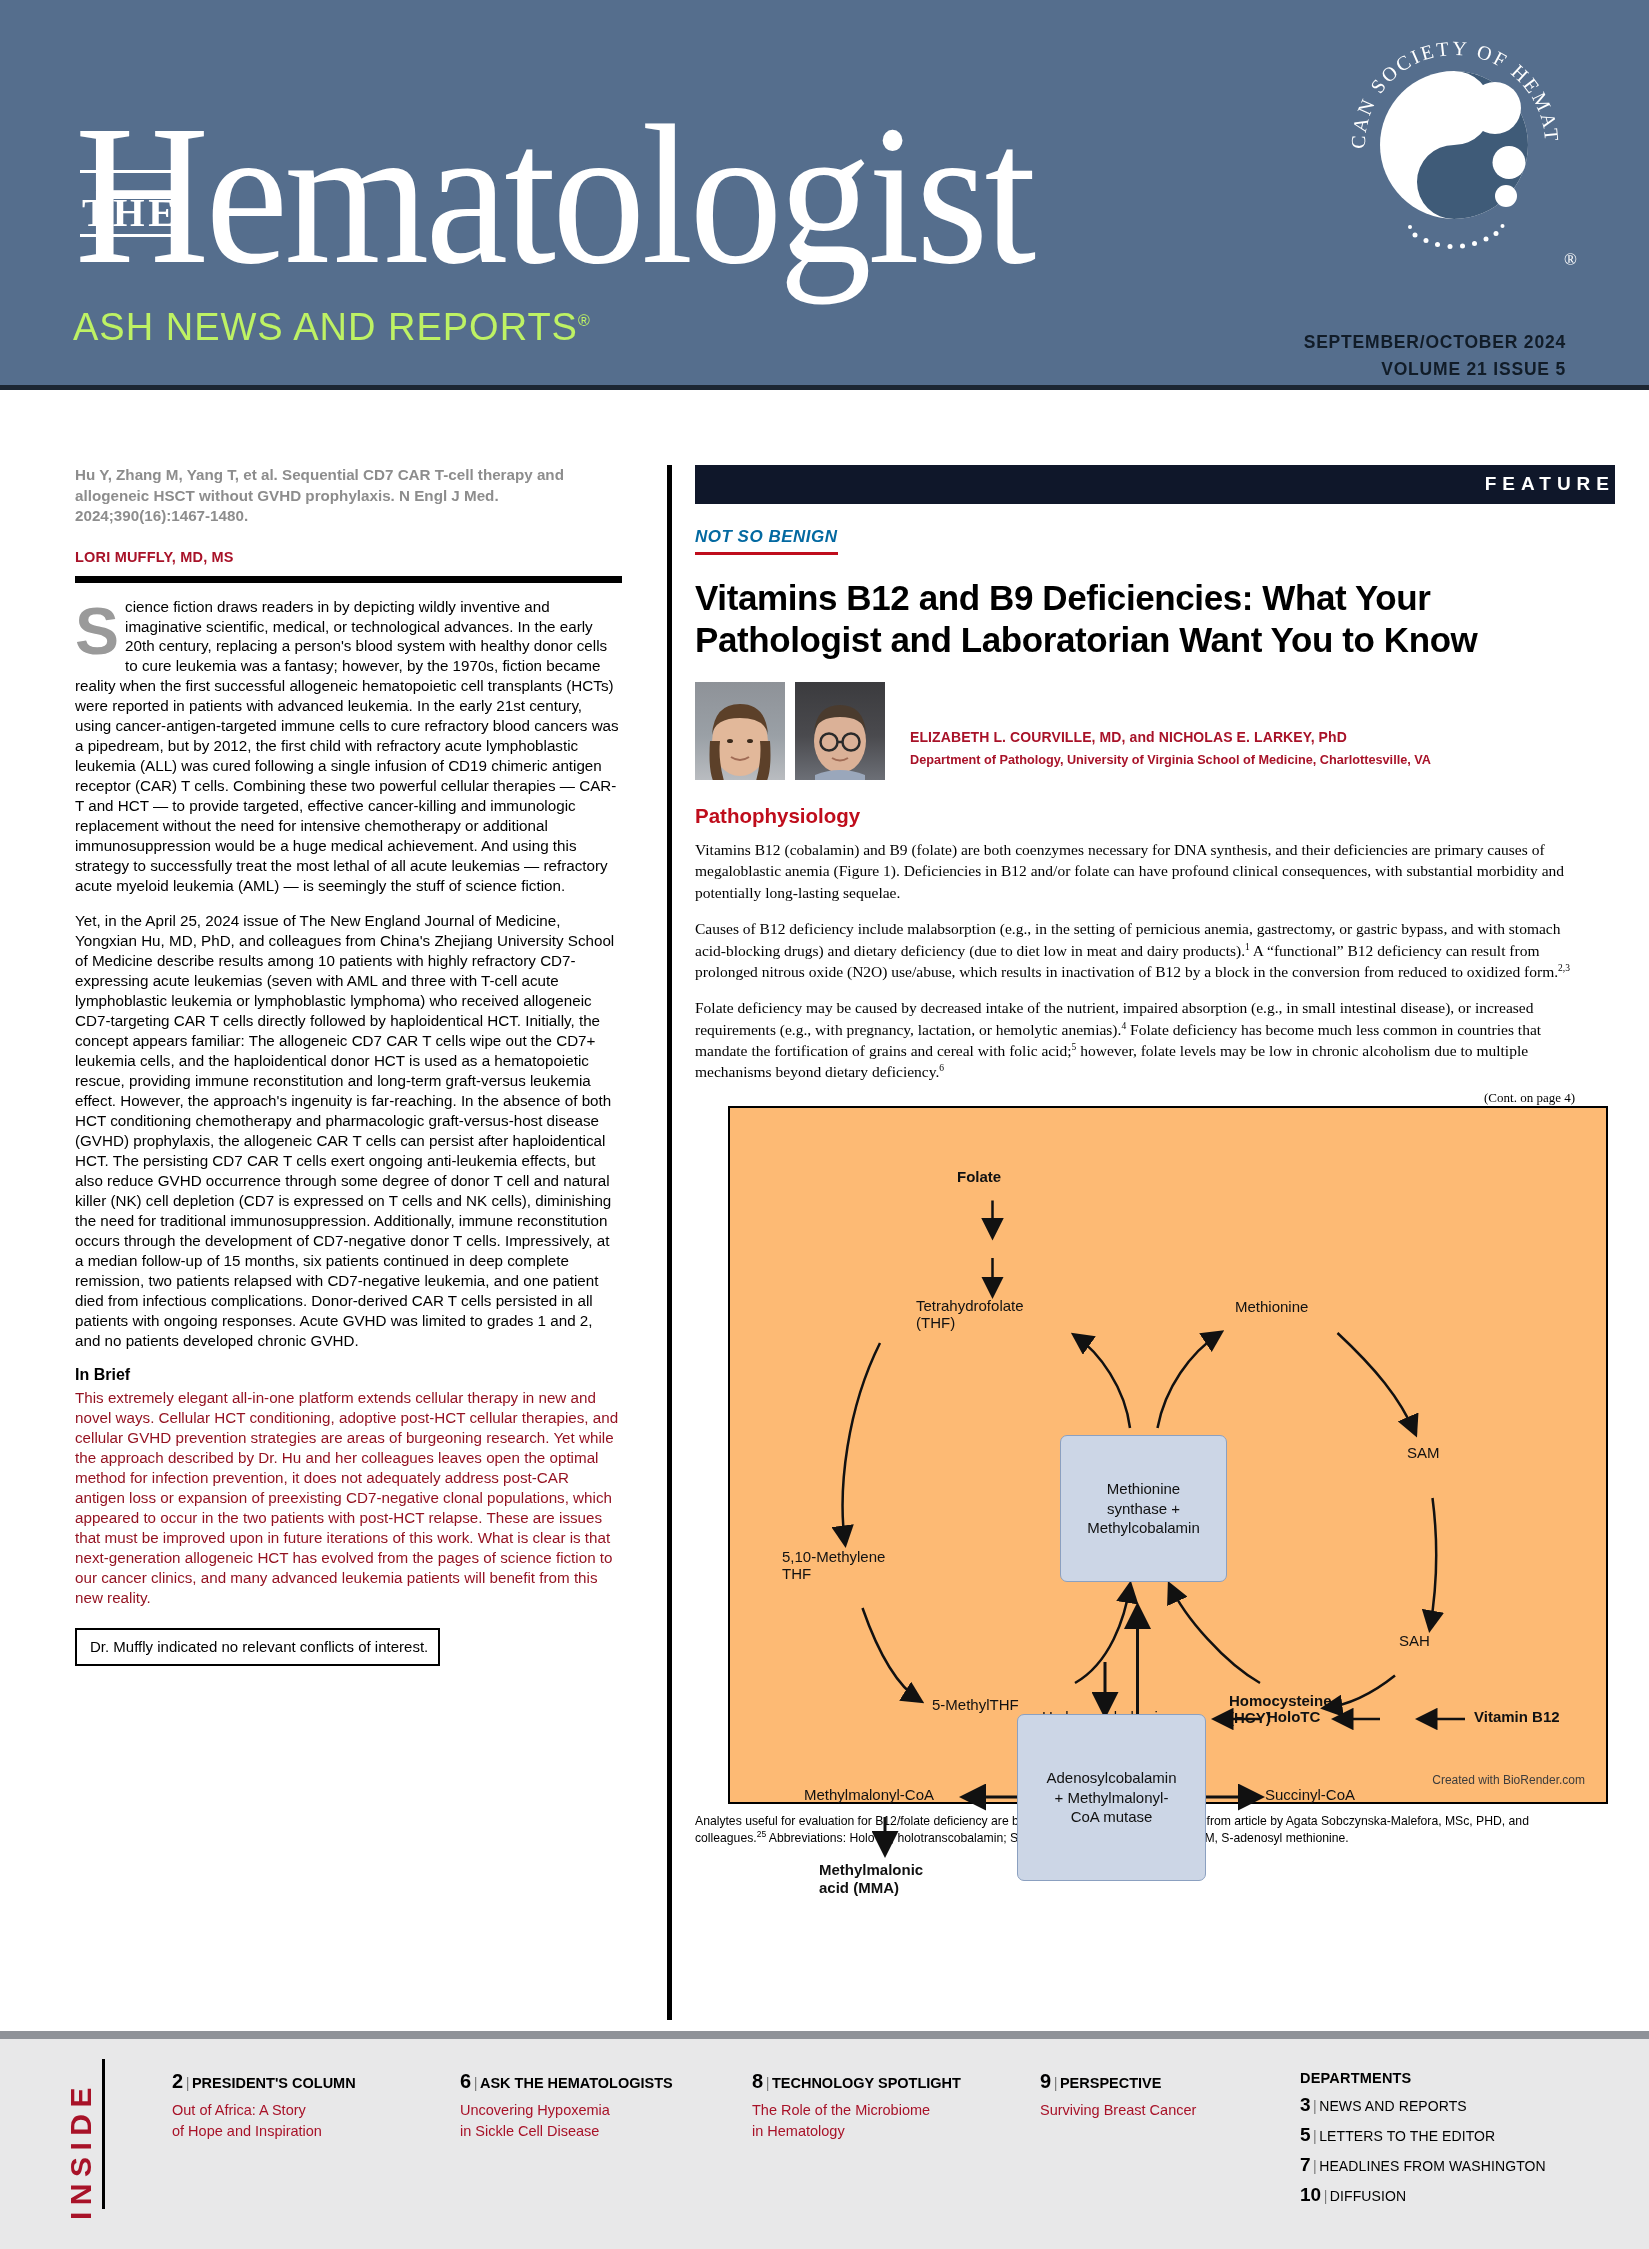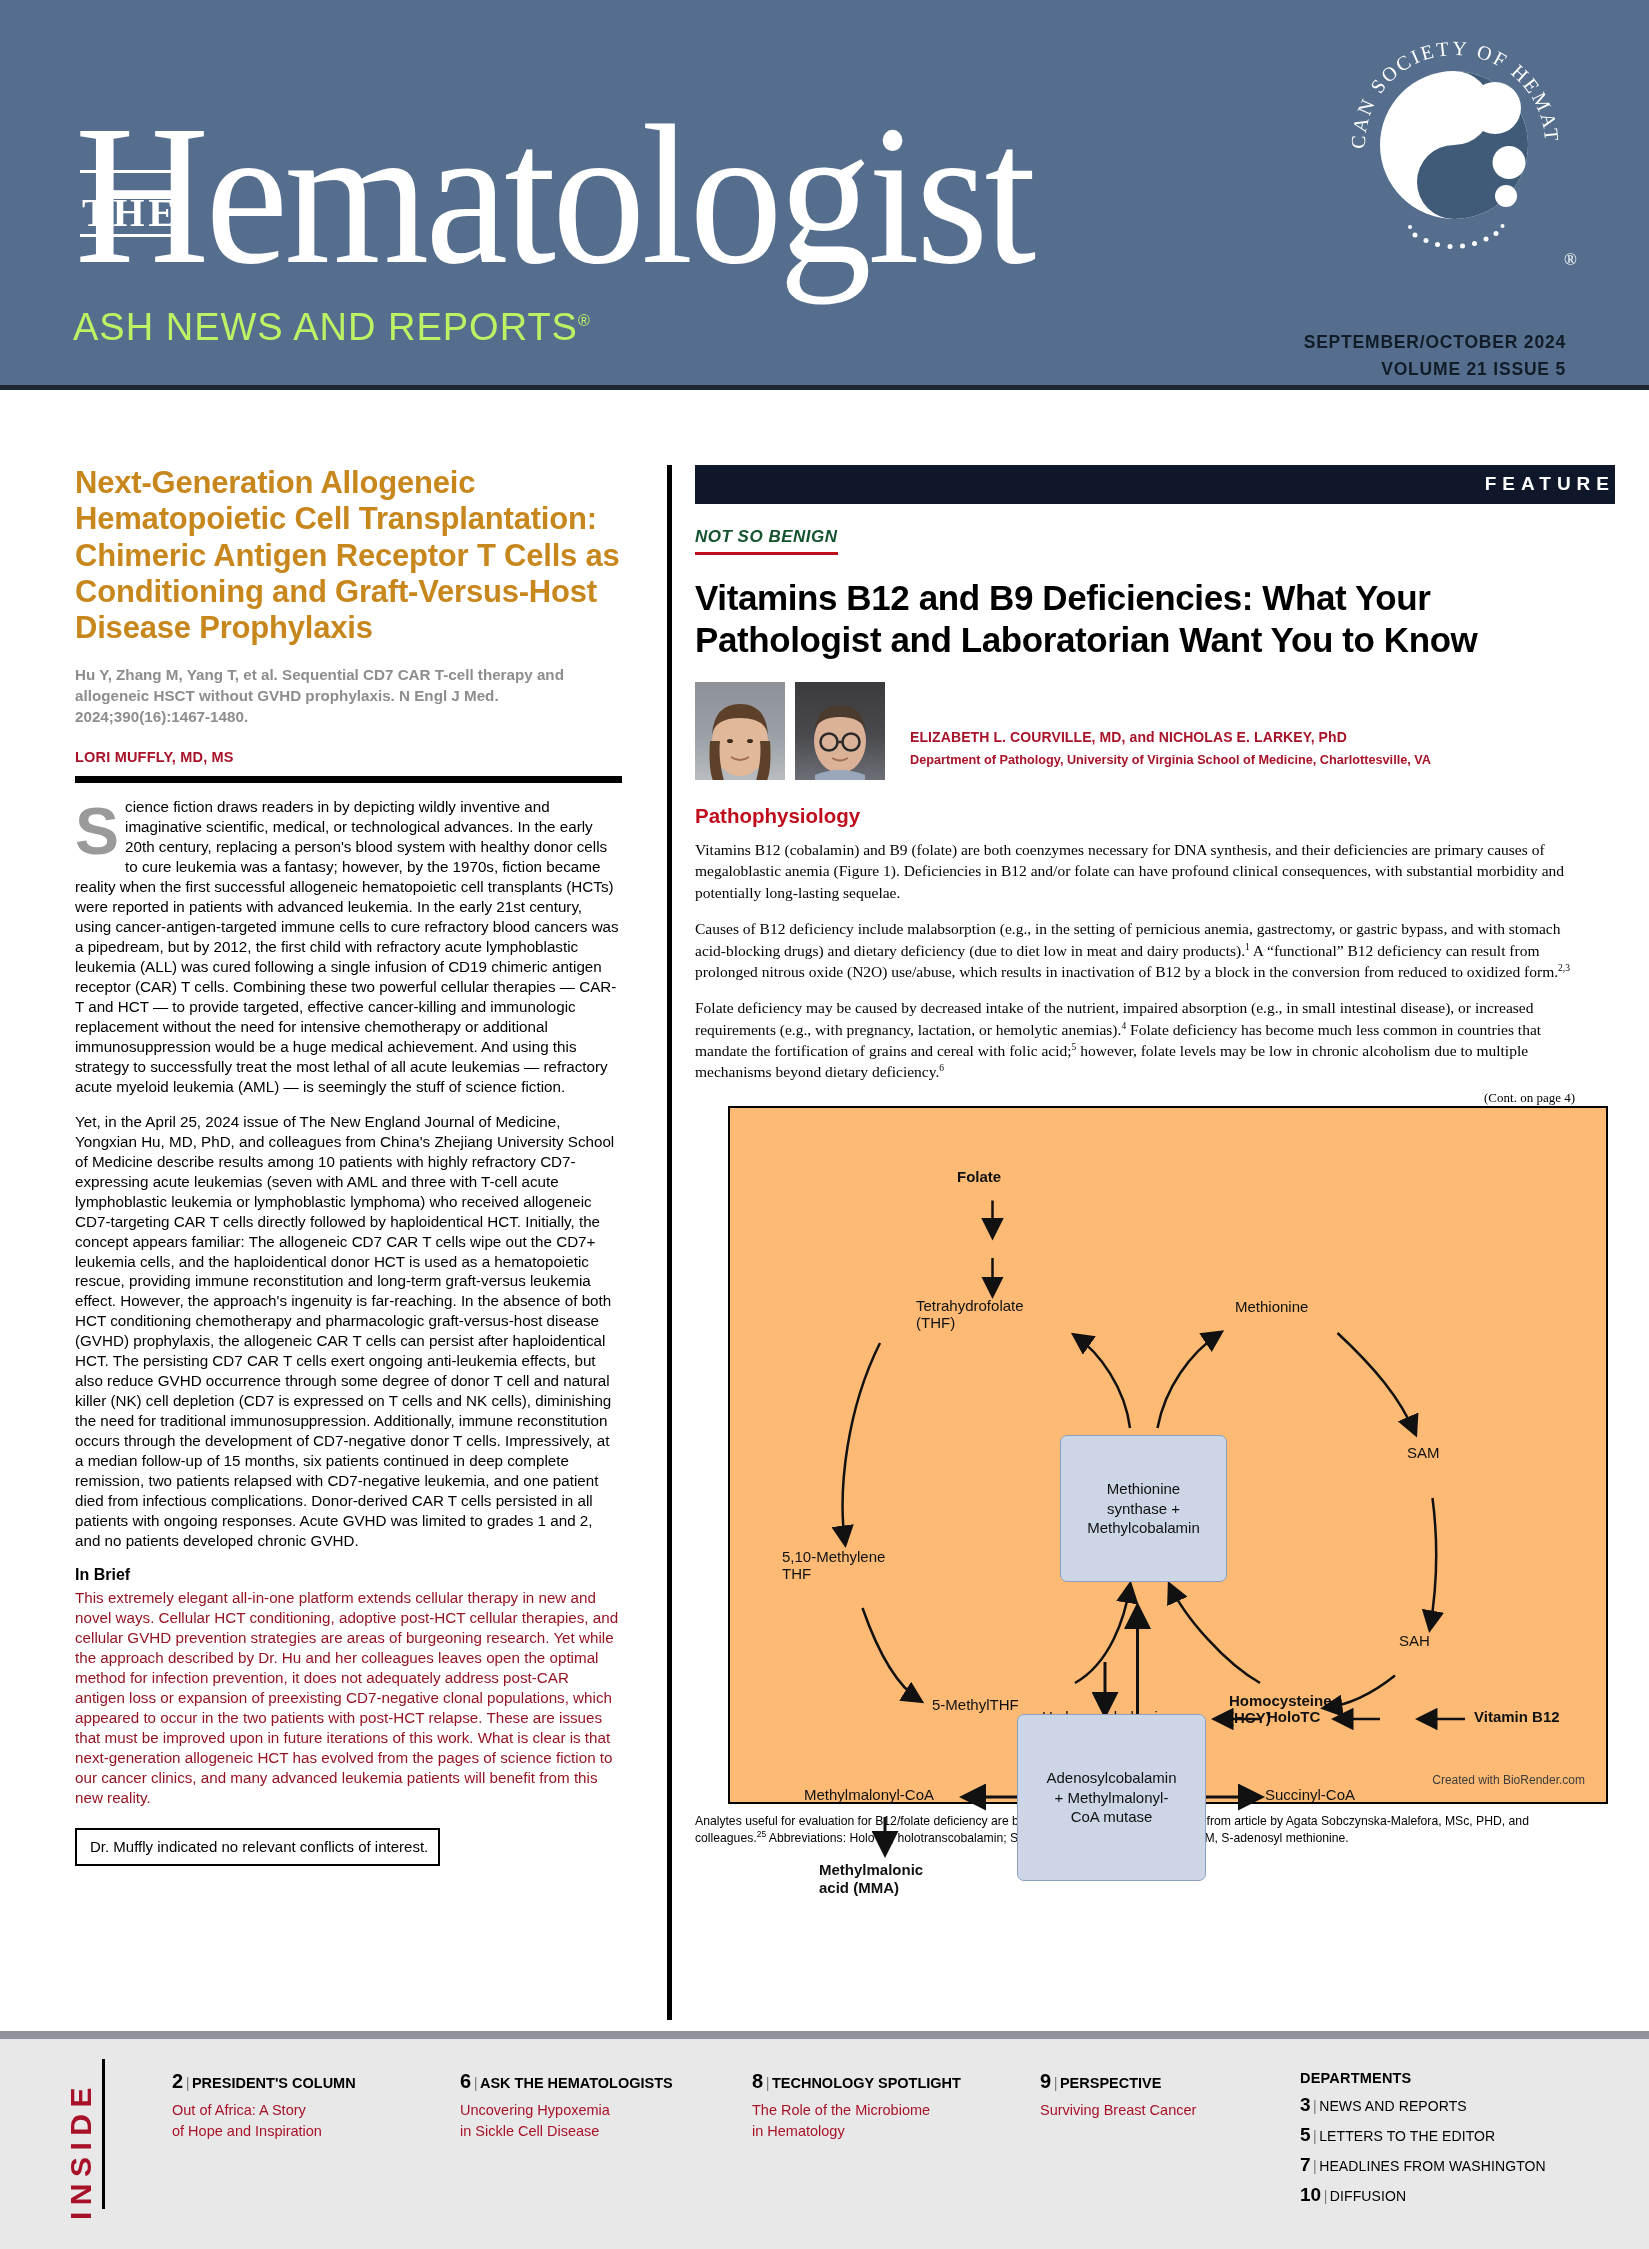--- a/index.html
+++ b/index.html
@@ -92,21 +92,21 @@
   }
 
   
   .right-col{position:absolute;left:695px;top:465px;width:880px;}
   .feature-bar{
     background:#0f172a;color:#fff;font-size:19px;font-weight:700;letter-spacing:6px;
     padding:8px 0 9px 14px;width:920px;box-sizing:border-box;text-align:right;
   }
   .kicker{
     margin-top:23px;display:inline-block;
-    color:#14532d;font-size:17px;font-weight:700;font-style:italic;letter-spacing:0.5px;
+    color:#0369a1;font-size:17px;font-weight:700;font-style:italic;letter-spacing:0.5px;
     border-bottom:3.5px solid #bf0d1c;padding-bottom:5px;
   }
   .feature-title{
     color:#000;font-size:35px;font-weight:700;line-height:1.20;letter-spacing:-0.4px;
     margin:22px 0 0 0;
   }
   .byline-row{display:flex;align-items:flex-end;margin-top:21px;}
   .headshot{width:90px;height:98px;margin-right:10px;position:relative;overflow:hidden;}
   .hs-a{background:linear-gradient(180deg,#8e9298 0%,#9aa0a6 55%,#b9bcc0 100%);}
   .hs-b{background:linear-gradient(180deg,#3b3b3e 0%,#4a4a4e 55%,#6c6f76 100%);}
@@ -207,21 +207,20 @@
     <circle cx="358" cy="285" r="33" fill="#ffffff"></circle>
     <circle cx="352" cy="352" r="22" fill="#ffffff"></circle>
   </svg>
   <div class="ash-reg">®</div>
   <div class="masthead-bottom-rule"></div>
 </div>
 
 <div class="col-divider"></div>
 
 <div class="left-col">
-  <h1 class="lc-title">Next-Generation Allogeneic Hematopoietic Cell Transplantation: Chimeric Antigen Receptor T Cells as Conditioning and Graft-Versus-Host Disease Prophylaxis</h1>
   <div class="lc-cite">Hu Y, Zhang M, Yang T, et al. Sequential CD7 CAR T-cell therapy and allogeneic HSCT without GVHD prophylaxis. N Engl J Med. 2024;390(16):1467-1480.</div>
   <div class="lc-author">LORI MUFFLY, MD, MS</div>
   <div class="lc-rule"></div>
   <p class="lc-body"><span class="dropcap">S</span><span>cience fiction draws readers in by depicting wildly inventive and imaginative scientific, medical, or technological advances. In the early 20th century, replacing a person's blood system with healthy donor cells to cure leukemia was a fantasy; however, by the 1970s, fiction became reality when the first successful allogeneic hematopoietic cell transplants (HCTs) were reported in patients with advanced leukemia. In the early 21st century, using cancer-antigen-targeted immune cells to cure refractory blood cancers was a pipedream, but by 2012, the first child with refractory acute lymphoblastic leukemia (ALL) was cured following a single infusion of CD19 chimeric antigen receptor (CAR) T cells. Combining these two powerful cellular therapies — CAR-T and HCT — to provide targeted, effective cancer-killing and immunologic replacement without the need for intensive chemotherapy or additional immunosuppression would be a huge medical achievement. And using this strategy to successfully treat the most lethal of all acute leukemias — refractory acute myeloid leukemia (AML) — is seemingly the stuff of science fiction.</span></p>
   <p class="lc-body">Yet, in the April 25, 2024 issue of The New England Journal of Medicine, Yongxian Hu, MD, PhD, and colleagues from China's Zhejiang University School of Medicine describe results among 10 patients with highly refractory CD7-expressing acute leukemias (seven with AML and three with T-cell acute lymphoblastic leukemia or lymphoblastic lymphoma) who received allogeneic CD7-targeting CAR T cells directly followed by haploidentical HCT. Initially, the concept appears familiar: The allogeneic CD7 CAR T cells wipe out the CD7+ leukemia cells, and the haploidentical donor HCT is used as a hematopoietic rescue, providing immune reconstitution and long-term graft-versus leukemia effect. However, the approach's ingenuity is far-reaching. In the absence of both HCT conditioning chemotherapy and pharmacologic graft-versus-host disease (GVHD) prophylaxis, the allogeneic CAR T cells can persist after haploidentical HCT. The persisting CD7 CAR T cells exert ongoing anti-leukemia effects, but also reduce GVHD occurrence through some degree of donor T cell and natural killer (NK) cell depletion (CD7 is expressed on T cells and NK cells), diminishing the need for traditional immunosuppression. Additionally, immune reconstitution occurs through the development of CD7-negative donor T cells. Impressively, at a median follow-up of 15 months, six patients continued in deep complete remission, two patients relapsed with CD7-negative leukemia, and one patient died from infectious complications. Donor-derived CAR T cells persisted in all patients with ongoing responses. Acute GVHD was limited to grades 1 and 2, and no patients developed chronic GVHD.</p>
   <div class="lc-h">In Brief</div>
   <p class="lc-brief">This extremely elegant all-in-one platform extends cellular therapy in new and novel ways. Cellular HCT conditioning, adoptive post-HCT cellular therapies, and cellular GVHD prevention strategies are areas of burgeoning research. Yet while the approach described by Dr. Hu and her colleagues leaves open the optimal method for infection prevention, it does not adequately address post-CAR antigen loss or expansion of preexisting CD7-negative clonal populations, which appeared to occur in the two patients with post-HCT relapse. These are issues that must be improved upon in future iterations of this work. What is clear is that next-generation allogeneic HCT has evolved from the pages of science fiction to our cancer clinics, and many advanced leukemia patients will benefit from this new reality.</p>
   <div class="lc-coi">Dr. Muffly indicated no relevant conflicts of interest.</div>
 </div>
 

